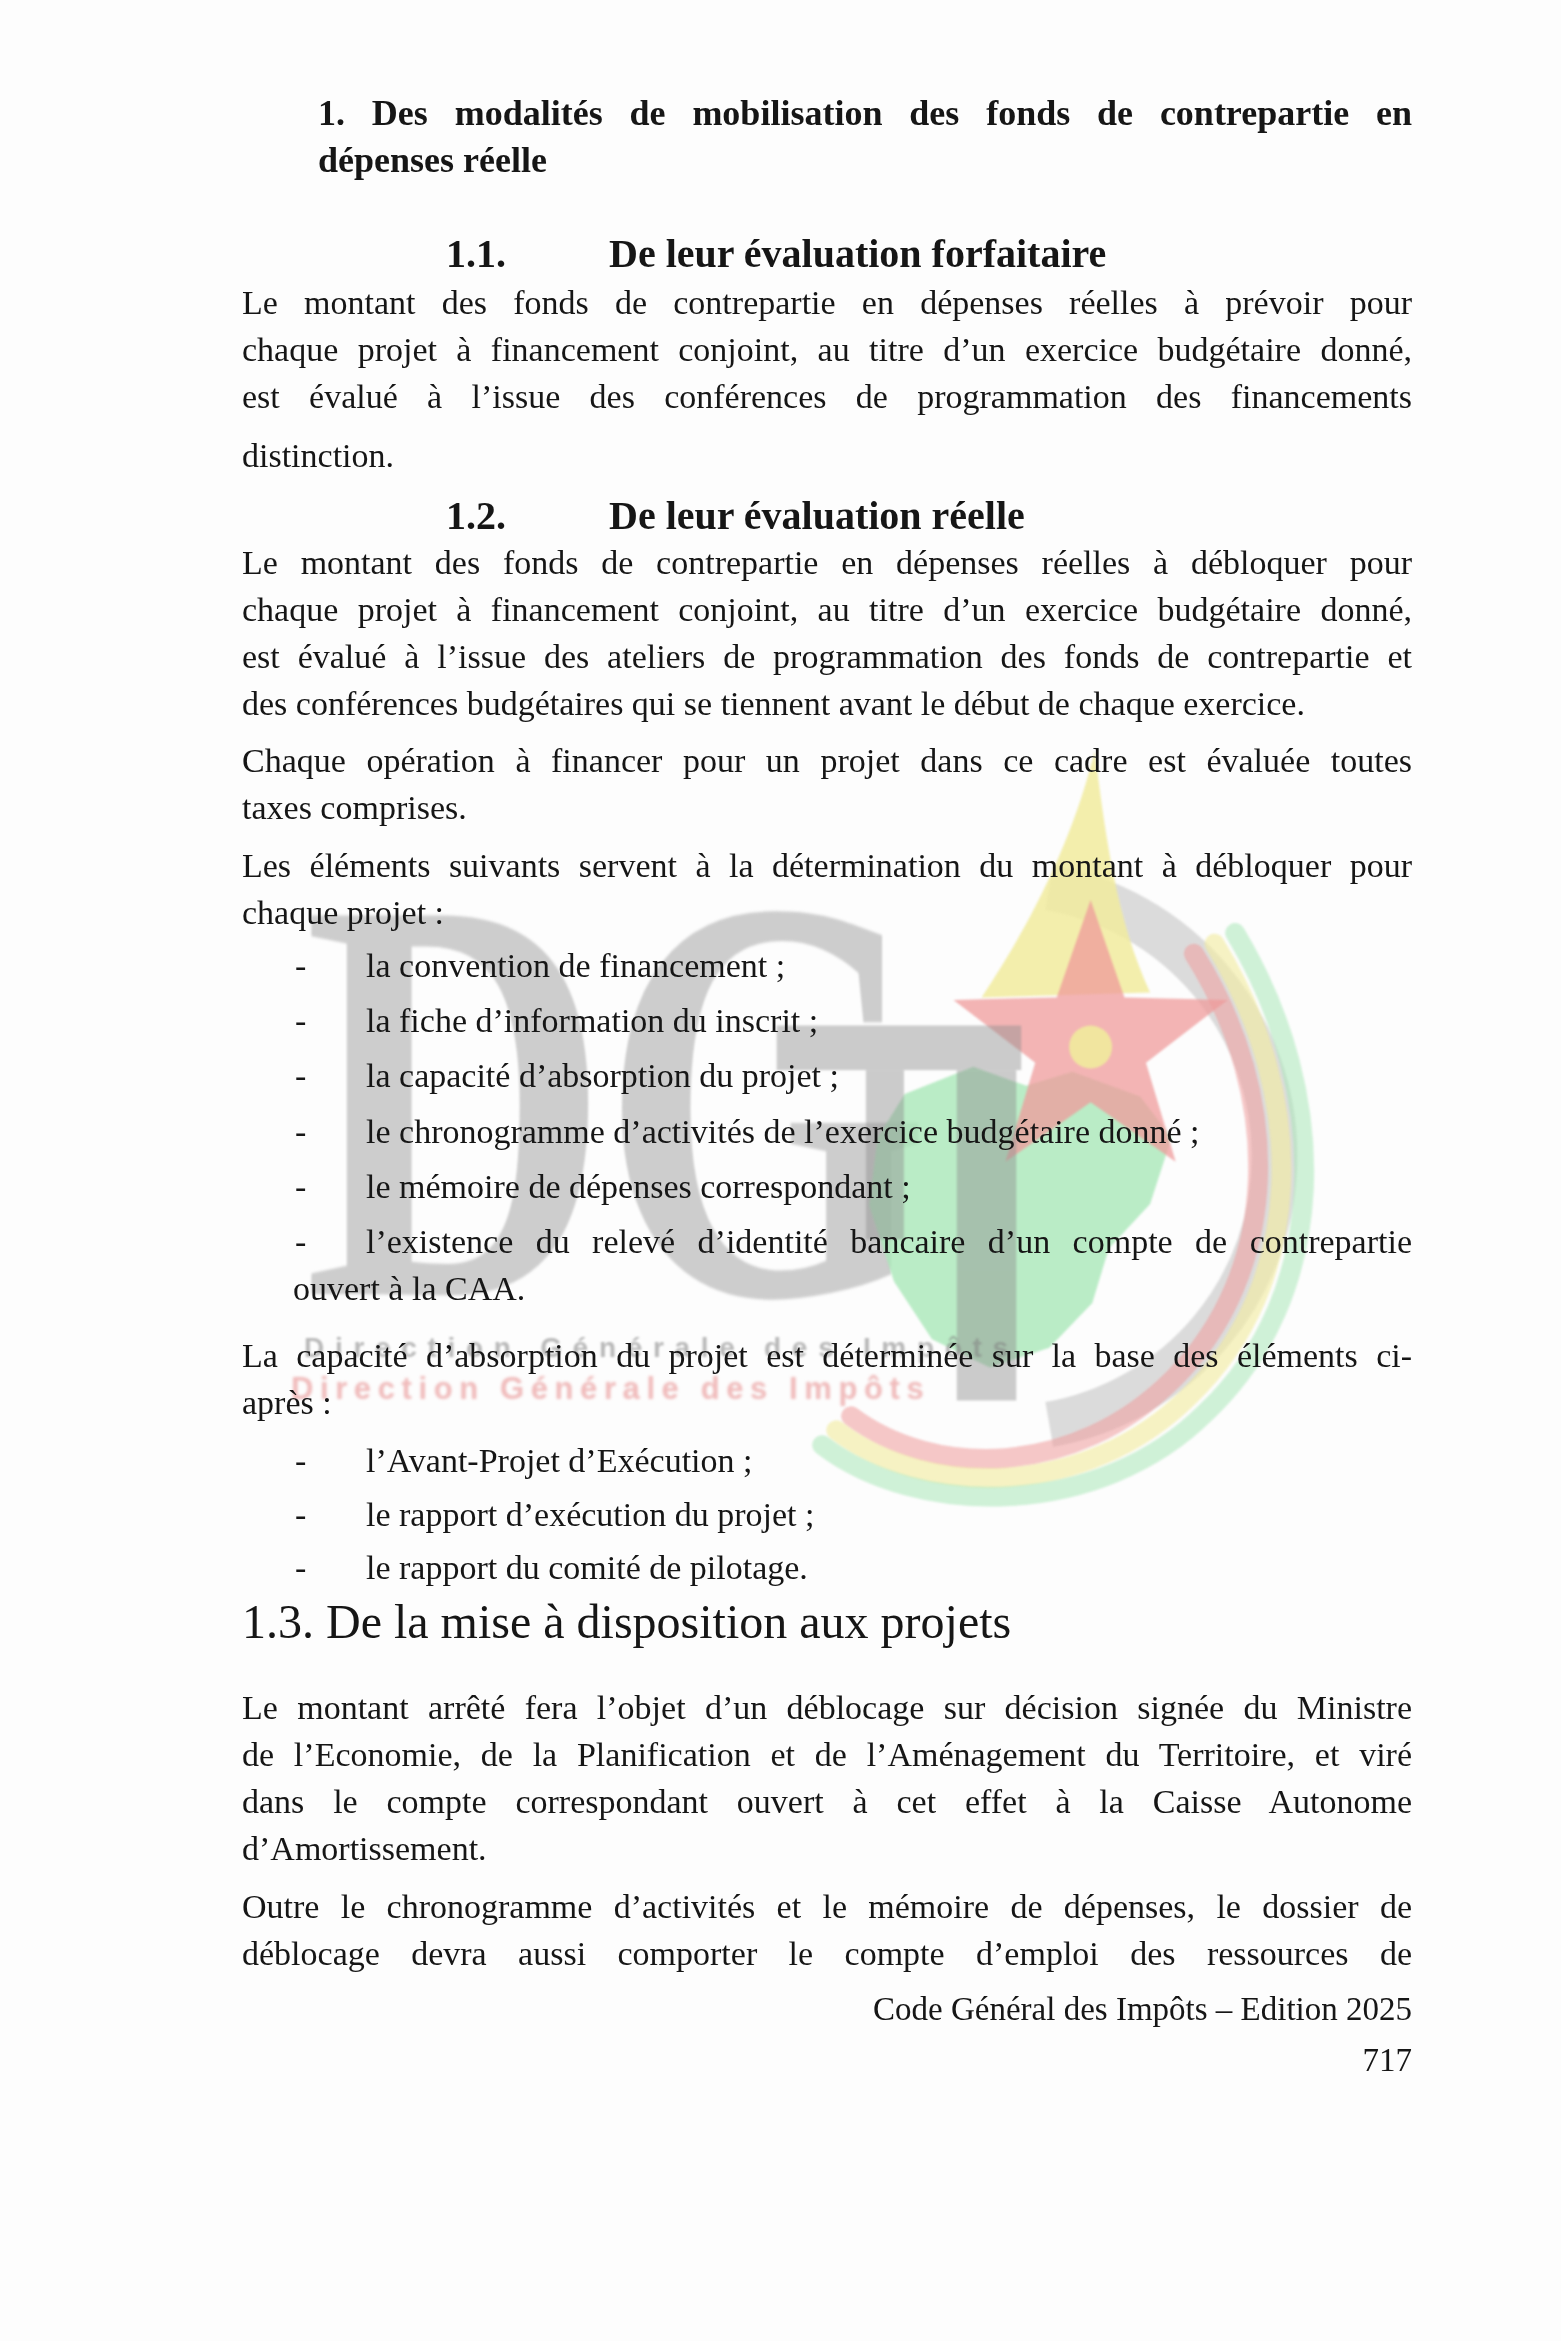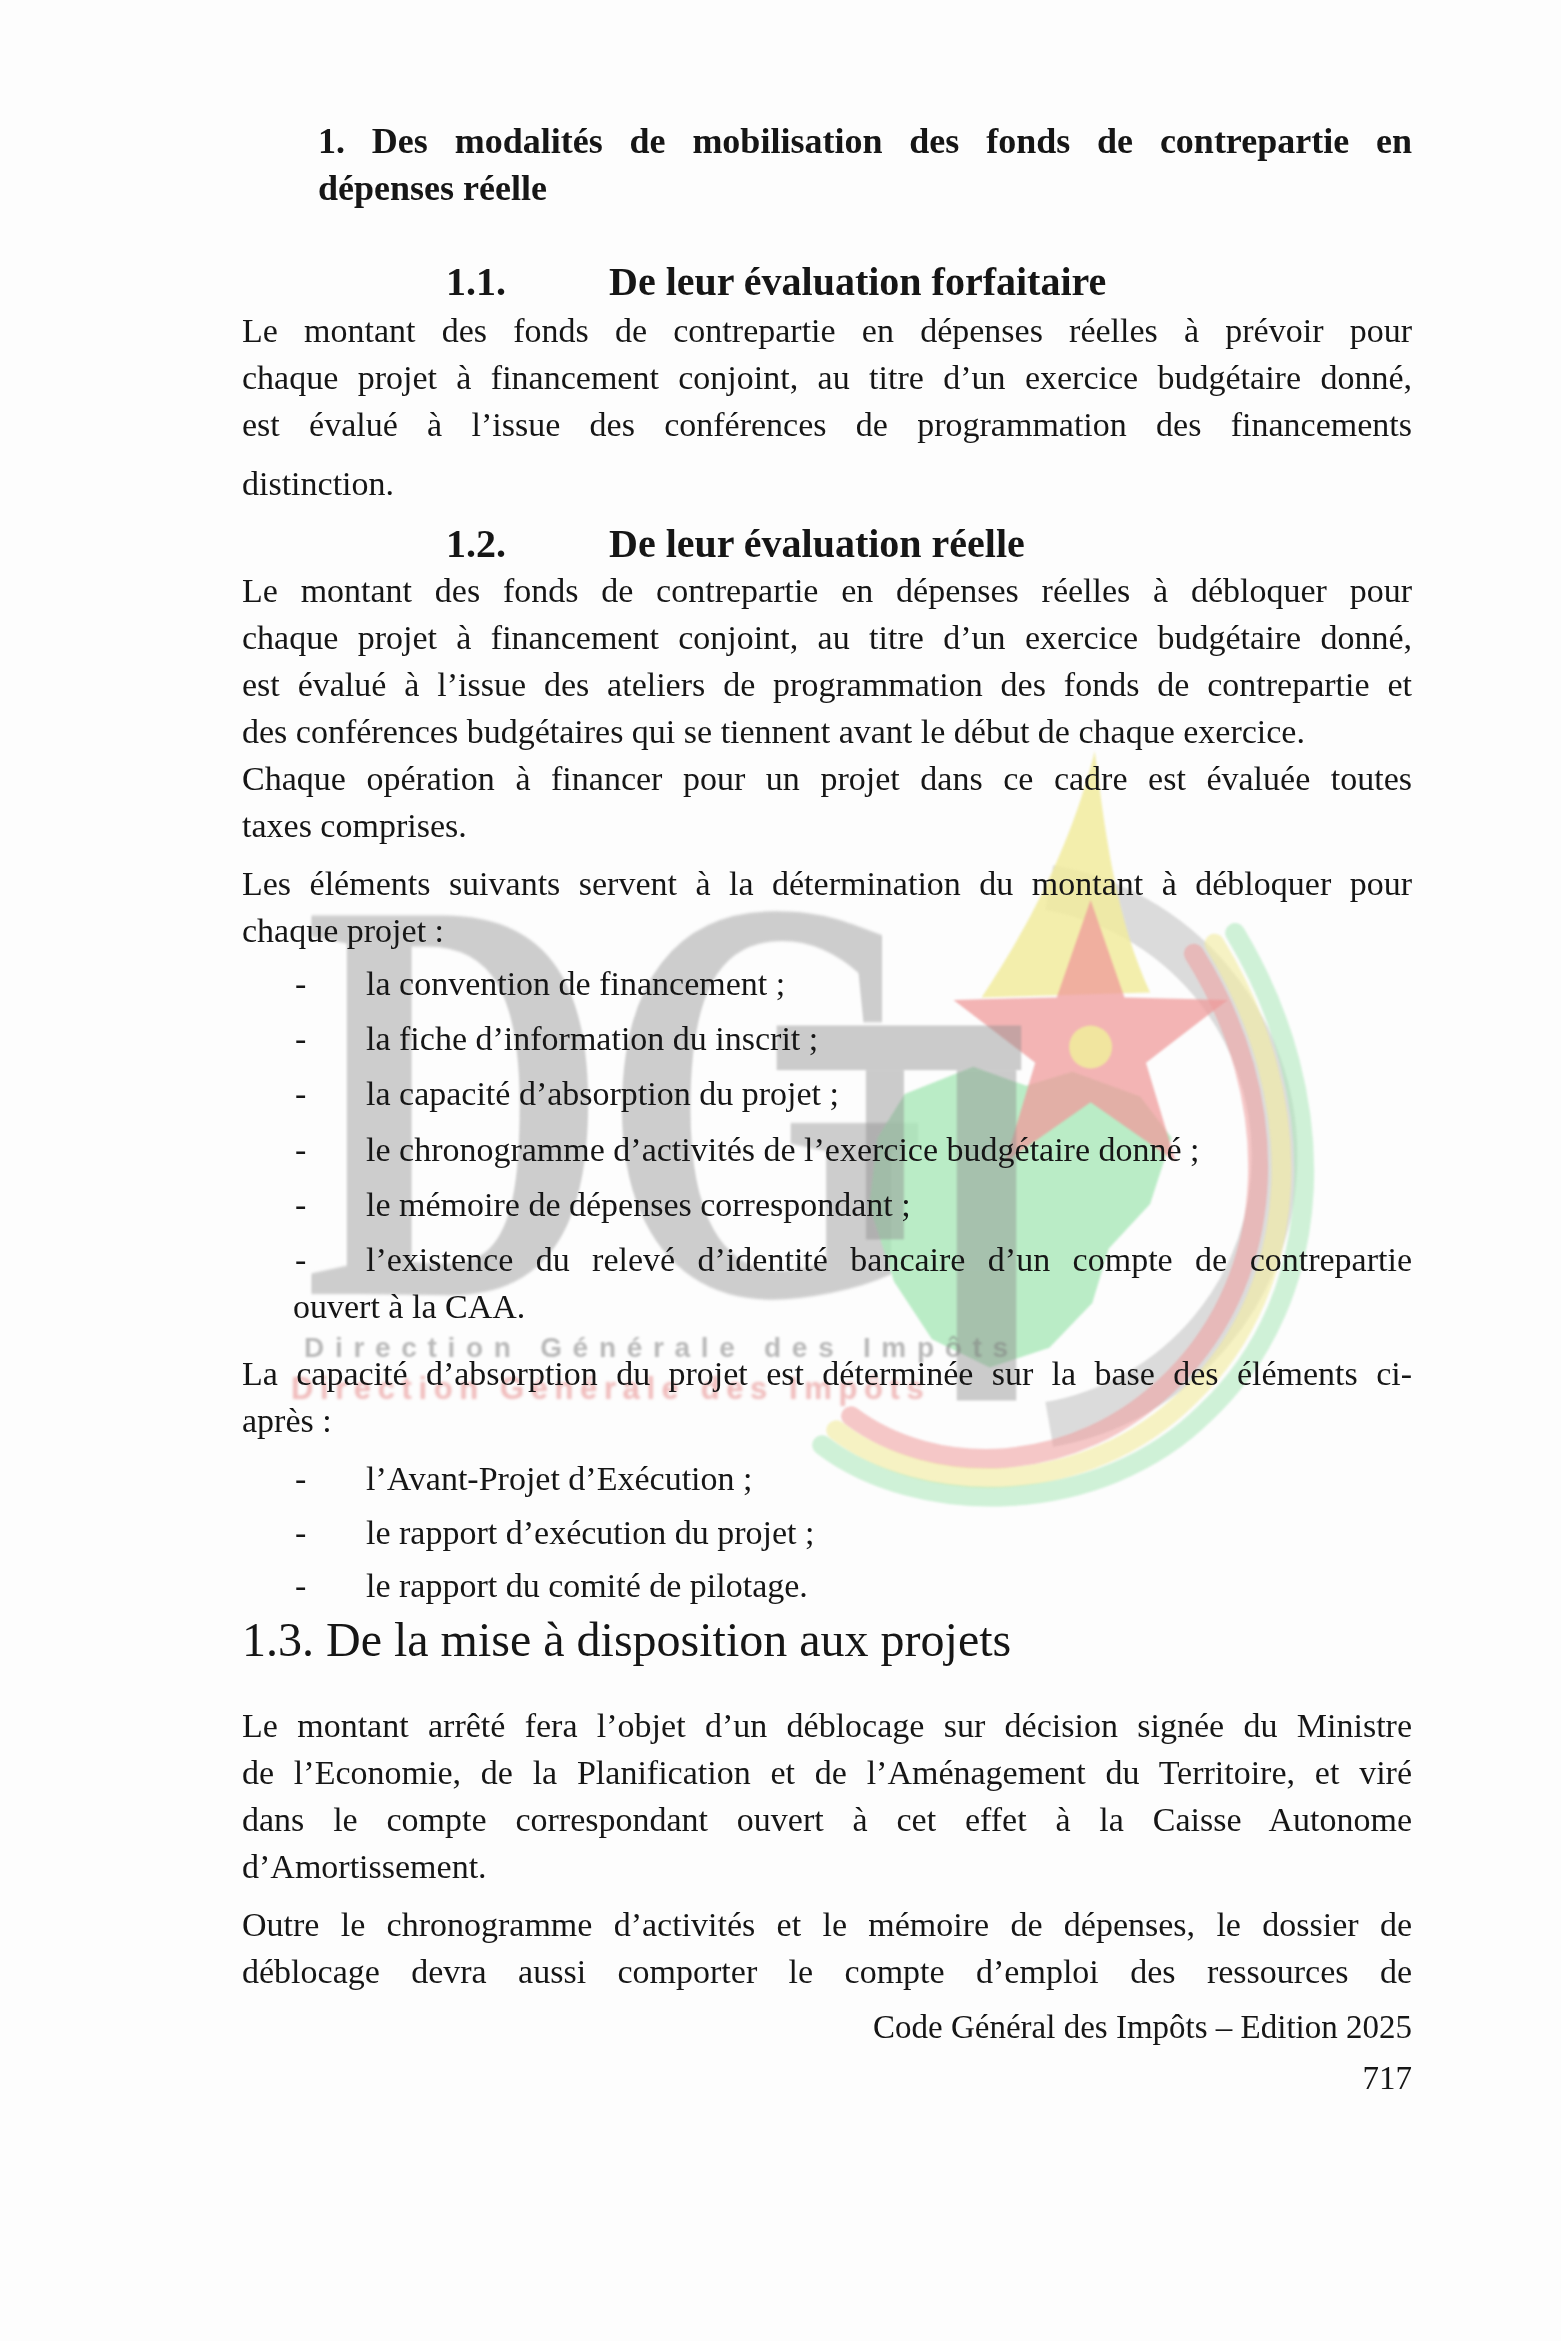--- a/index.html
+++ b/index.html
@@ -24,21 +24,21 @@
     font-size:28px;letter-spacing:10.7px;color:rgba(130,130,130,0.55);
     filter:blur(1px);
   }
   .wm-cap2{
     position:absolute;left:291px;top:1371px;white-space:nowrap;
     font-family:"Liberation Sans",sans-serif;font-weight:bold;
     font-size:31px;letter-spacing:6.6px;color:rgba(225,105,105,0.45);
     filter:blur(1.5px);
   }
   
-  .content{position:relative;z-index:1;padding:118px 149px 0 242px}
+  .content{position:relative;z-index:1;padding:90px 149px 0 242px}
   .h1{font-weight:bold;font-size:36px;line-height:47px;margin-left:76px}
   .h2{font-weight:bold;font-size:40px;line-height:47px}
   .h2 .num{display:inline-block;margin-left:204px;width:163px}
   .h2b{font-weight:normal;font-size:48px;line-height:47px}
   .para{font-size:34px;line-height:47px;text-align:justify;margin:0}
   .jl{display:block;text-align:justify;text-align-last:justify}
   .jl.end{text-align-last:left}
   .li{
     position:relative;font-size:34px;line-height:47px;
     padding-left:51px;text-indent:73px;margin-bottom:8.3px;text-align:justify;
@@ -106,21 +106,21 @@
     <span class="num">1.2.</span><span>De leur évaluation réelle</span>
   </div>
 
   <div class="para">
       <span class="jl">Le montant des fonds de contrepartie en dépenses réelles à débloquer pour</span>
       <span class="jl">chaque projet à financement conjoint, au titre d’un exercice budgétaire donné,</span>
       <span class="jl">est évalué à l’issue des ateliers de programmation des fonds de contrepartie et</span>
       <span class="jl end">des conférences budgétaires qui se tiennent avant le début de chaque exercice.</span>
     </div>
 
-  <div class="para" style="">
+  <div class="para" style="margin-top:10px">
       <span class="jl">Chaque opération à financer pour un projet dans ce cadre est évaluée toutes</span>
       <span class="jl end">taxes comprises.</span>
     </div>
 
   <div class="para" style="margin-top:10.7px">
       <span class="jl">Les éléments suivants servent à la détermination du montant à débloquer pour</span>
       <span class="jl end">chaque projet :</span>
     </div>
 
   <div style="margin-top:5.8px">

